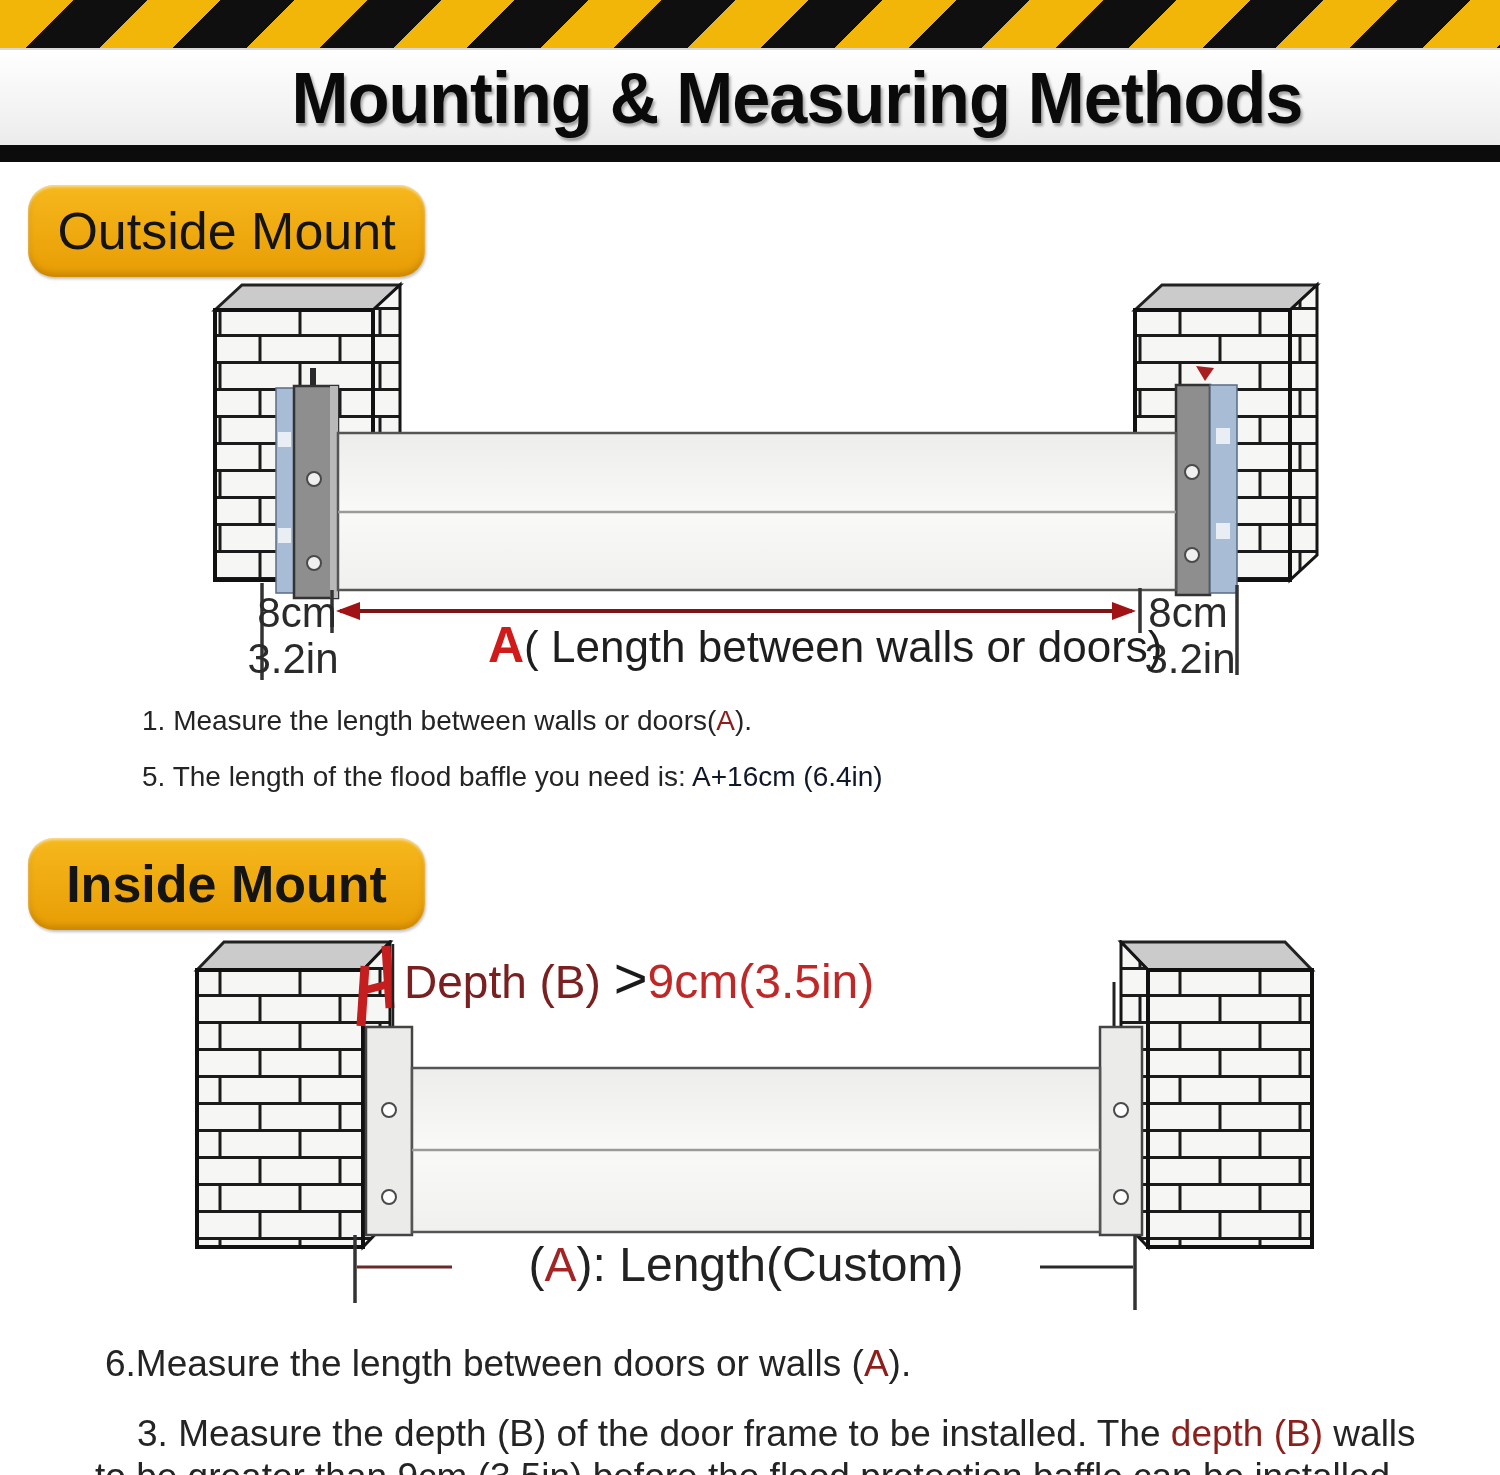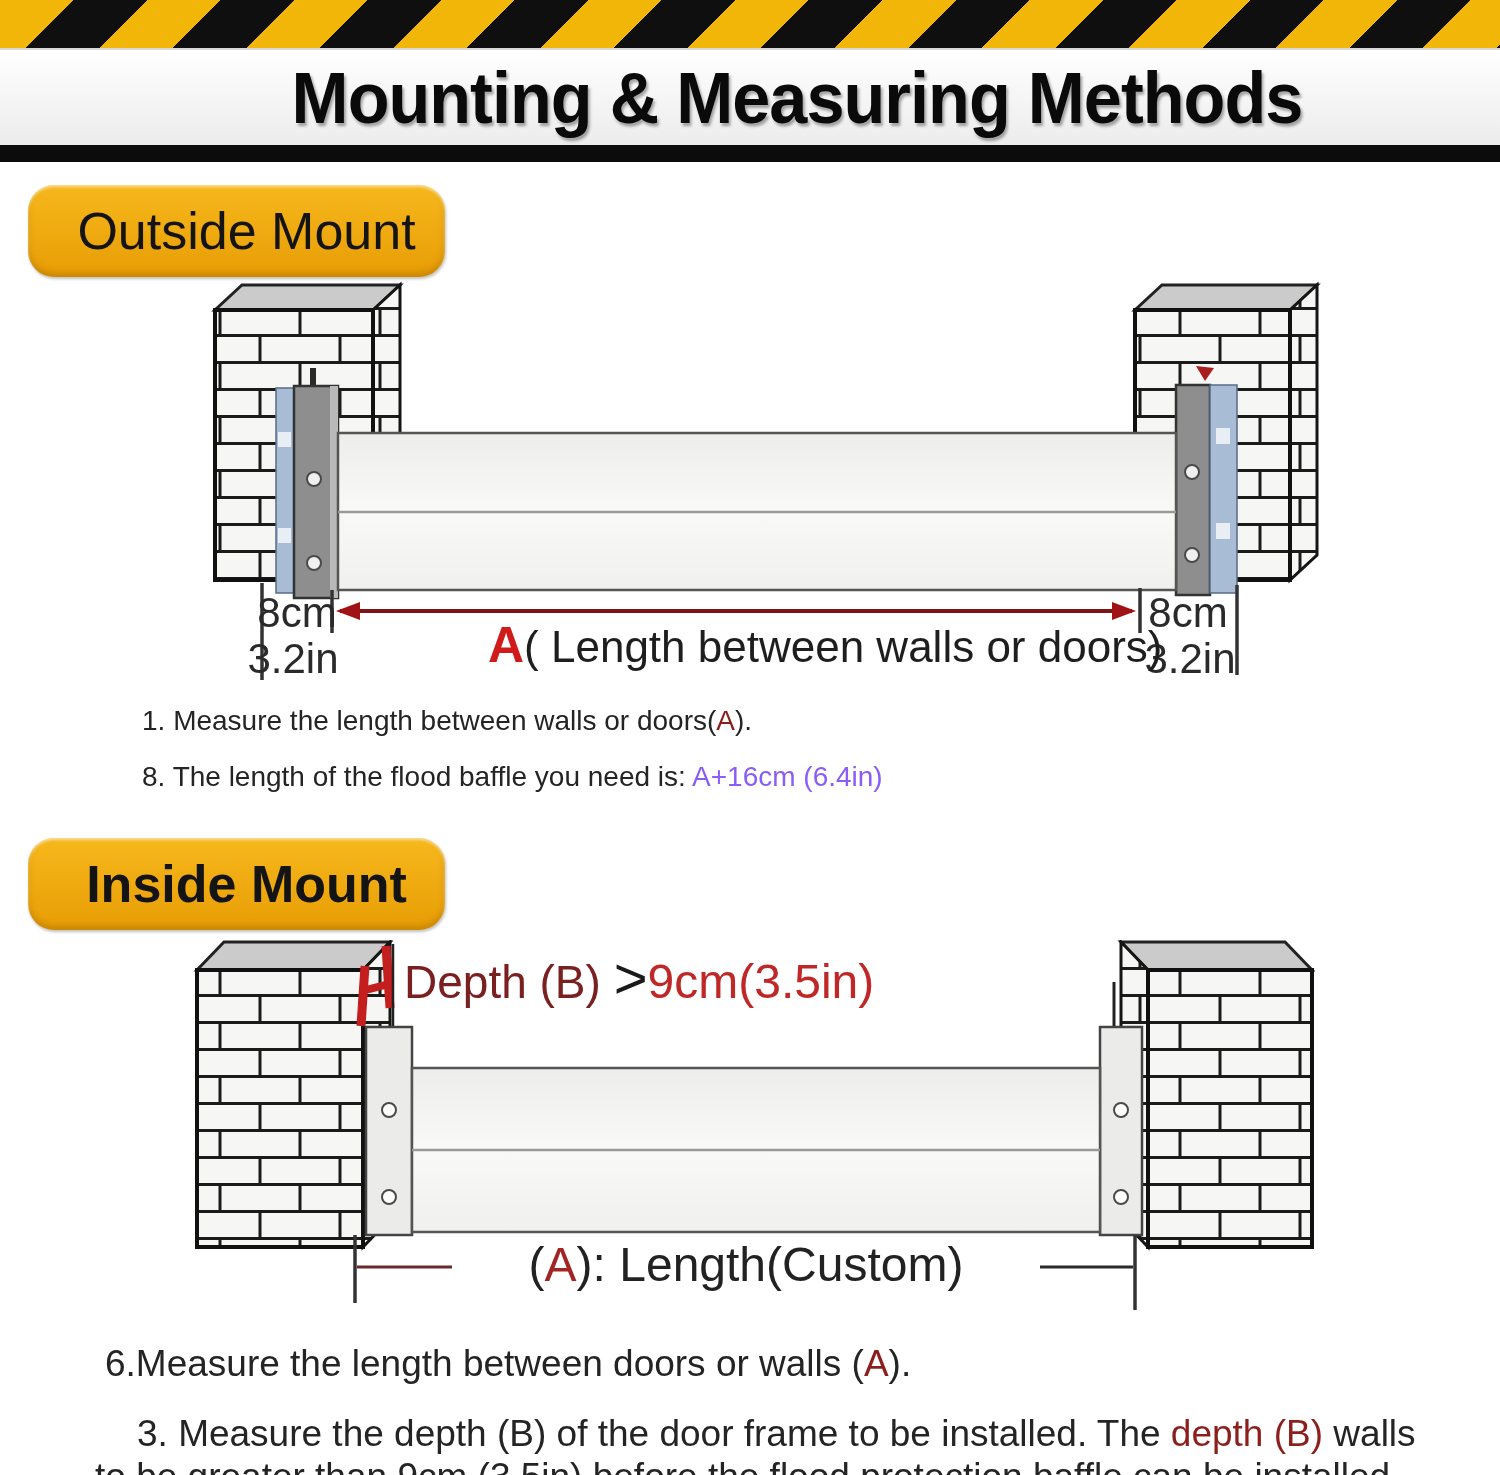--- a/index.html
+++ b/index.html
@@ -24,38 +24,38 @@
     text-shadow:2px 3px 3px rgba(0,0,0,.35), 0 1px 0 #ffffff;
     white-space:nowrap;
   }
   .black-bar{position:absolute;left:0;top:145px;width:1500px;height:17px;background:#0c0c0c;}
   
   .badge{
     position:absolute;left:28px;width:397px;height:92px;border-radius:26px;
     background:linear-gradient(#f6b81c,#e89d05);
     box-shadow:inset 0 2px 3px rgba(255,255,255,.55), inset 0 -4px 6px rgba(140,90,0,.35), 1px 2px 3px rgba(0,0,0,.25);
     display:flex;align-items:center;justify-content:center;
-    font-size:52px;color:#141414;padding-left:20px;
+    font-size:52px;color:#141414;
   }
   .badge-outside{top:185px;}
   .badge-inside{top:838px;font-weight:bold;}
   
   svg{position:absolute;left:0;display:block;}
   #svg-outside{top:280px;}
   #svg-inside{top:940px;}
   svg text{font-family:"Liberation Sans", sans-serif;}
   
   .steps{position:absolute;font-size:28px;color:#242424;line-height:1.38;}
   .steps-outside{left:142px;top:702px;width:1320px;}
   .steps-outside .step{margin-bottom:17px;}
   .steps-inside{left:95px;top:1338px;width:1408px;font-size:37px;}
   .steps-inside .step1{margin-bottom:24px;margin-left:10px;}
   .steps-inside .step2{text-indent:42px;line-height:1.16;}
   .red-dark{color:#8c1f1c;}
-  .red-val{color:#8b5cf6;}
+  .red-val{color:#0f172a;}
 </style>
 </head>
 <body>
 
 <div class="stripe-band"></div>
 <div class="title-band">
   <div class="page-title">Mounting &amp; Measuring Methods</div>
 </div>
 <div class="black-bar"></div>
 
@@ -132,21 +132,21 @@
   <text x="293" y="393" text-anchor="middle" font-size="42" fill="#2a2a2a"><tspan>3.2in</tspan></text>
   <text x="1188" y="347" text-anchor="middle" font-size="42" fill="#2a2a2a"><tspan>8cm</tspan></text>
   <text x="1190" y="393" text-anchor="middle" font-size="42" fill="#2a2a2a"><tspan>3.2in</tspan></text>
   <text x="488" y="382" text-anchor="start" font-size="44">
     <tspan fill="#d11a1a" font-weight="bold" font-size="50">A</tspan><tspan fill="#1e1e1e">( Length between walls or doors)</tspan>
   </text>
 </svg>
 
 <div class="steps steps-outside">
   <div class="step"><span>1. Measure the length between walls or doors(</span><span class="red-dark">A</span><span>).</span></div>
-  <div class="step"><span>8. The length of the flood baffle you need is: </span><span class="red-val">A+16cm (6.4in)</span></div>
+  <div class="step"><span>5. The length of the flood baffle you need is: </span><span class="red-val">A+16cm (6.4in)</span></div>
 </div>
 
 <div class="badge badge-inside">
   <span>Inside Mount</span>
 </div>
 
 <svg id="svg-inside" width="1500" height="385" viewBox="0 0 1500 385">
 
   <g>
     <polygon points="197,30 363,30 390,2 224,2" fill="#cbcbcb" stroke="#222" stroke-width="3"></polygon>

